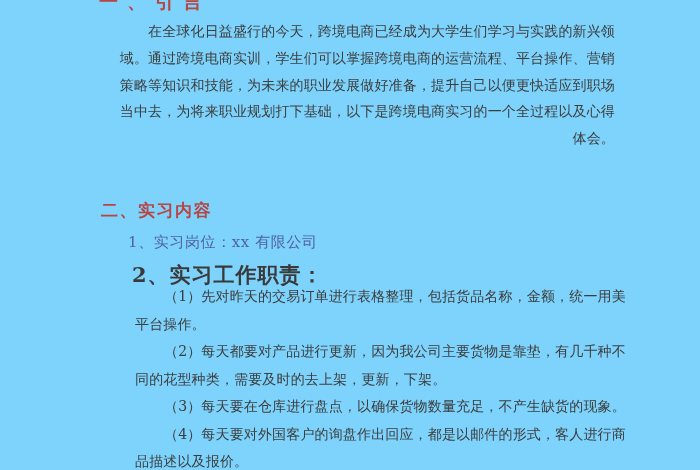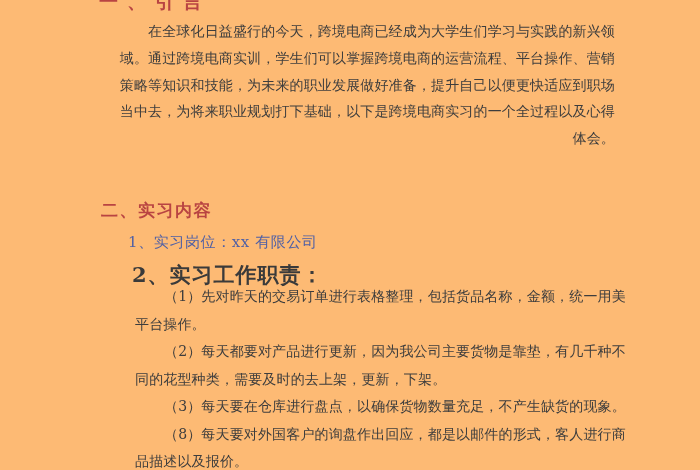--- a/index.html
+++ b/index.html
@@ -1,17 +1,17 @@
 <!DOCTYPE html>
 <html><head>
 <meta charset="utf-8">
 <style>
   html,body{margin:0;padding:0;background:#ffffff;}
   .page{
-    position:relative;width:700px;height:470px;background:#fdba74;overflow:hidden;
+    position:relative;width:700px;height:470px;background:#7dd3fc;overflow:hidden;
     font-family:"DejaVu Serif","Liberation Serif",serif;
   }
   .h1cut{
     position:absolute;left:99px;top:-8px;
     font-family:"Liberation Sans","DejaVu Sans",sans-serif;
     font-size:19px;line-height:20px;font-weight:bold;
     color:#b94442;letter-spacing:9px;white-space:nowrap;
   }
   .para{position:absolute;left:99px;width:516px;color:#3d3d3d;font-size:14px;letter-spacing:0.15px;}
   .para .ln{white-space:nowrap;}
@@ -54,17 +54,17 @@
   <div class="item-blue">1、实习岗位：xx 有限公司</div>
 
   <div class="item-dark">2、实习工作职责：</div>
 
   <div class="para" id="para-duties">
     <div class="ln indent">（1）先对昨天的交易订单进行表格整理，包括货品名称，金额，统一用美</div>
     <div class="ln">平台操作。</div>
     <div class="ln indent">（2）每天都要对产品进行更新，因为我公司主要货物是靠垫，有几千种不</div>
     <div class="ln">同的花型种类，需要及时的去上架，更新，下架。</div>
     <div class="ln indent">（3）每天要在仓库进行盘点，以确保货物数量充足，不产生缺货的现象。</div>
-    <div class="ln indent">（8）每天要对外国客户的询盘作出回应，都是以邮件的形式，客人进行商</div>
+    <div class="ln indent">（4）每天要对外国客户的询盘作出回应，都是以邮件的形式，客人进行商</div>
     <div class="ln">品描述以及报价。</div>
   </div>
 
 </div>
 
 </body></html>

